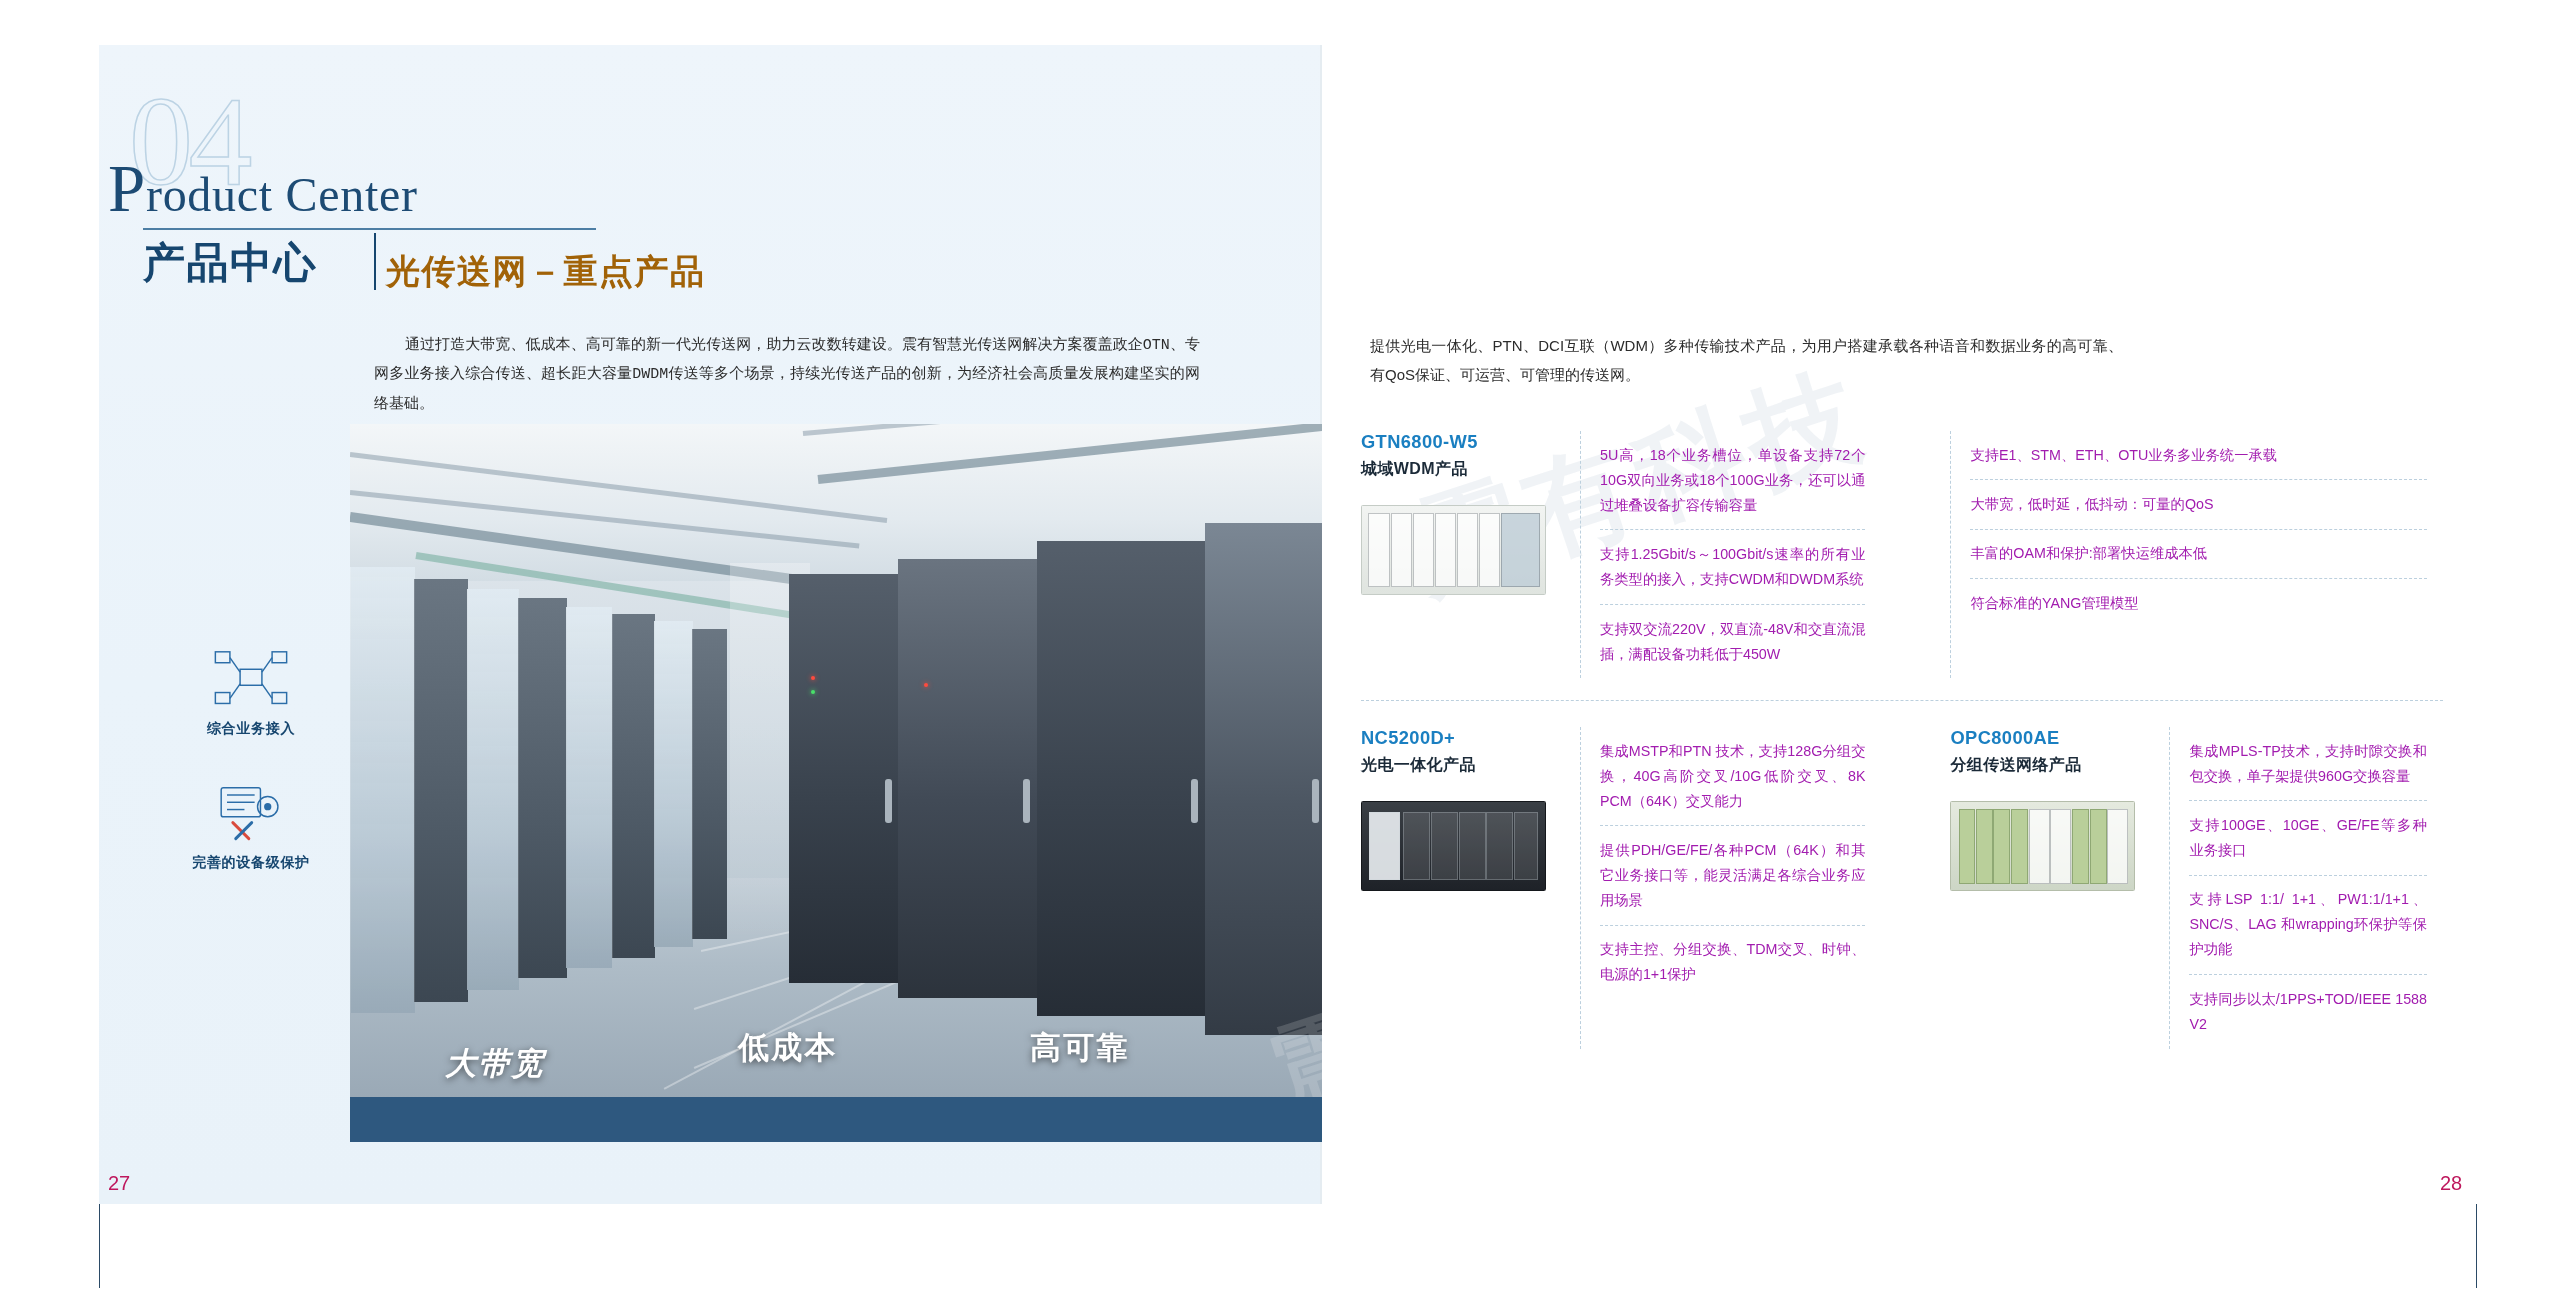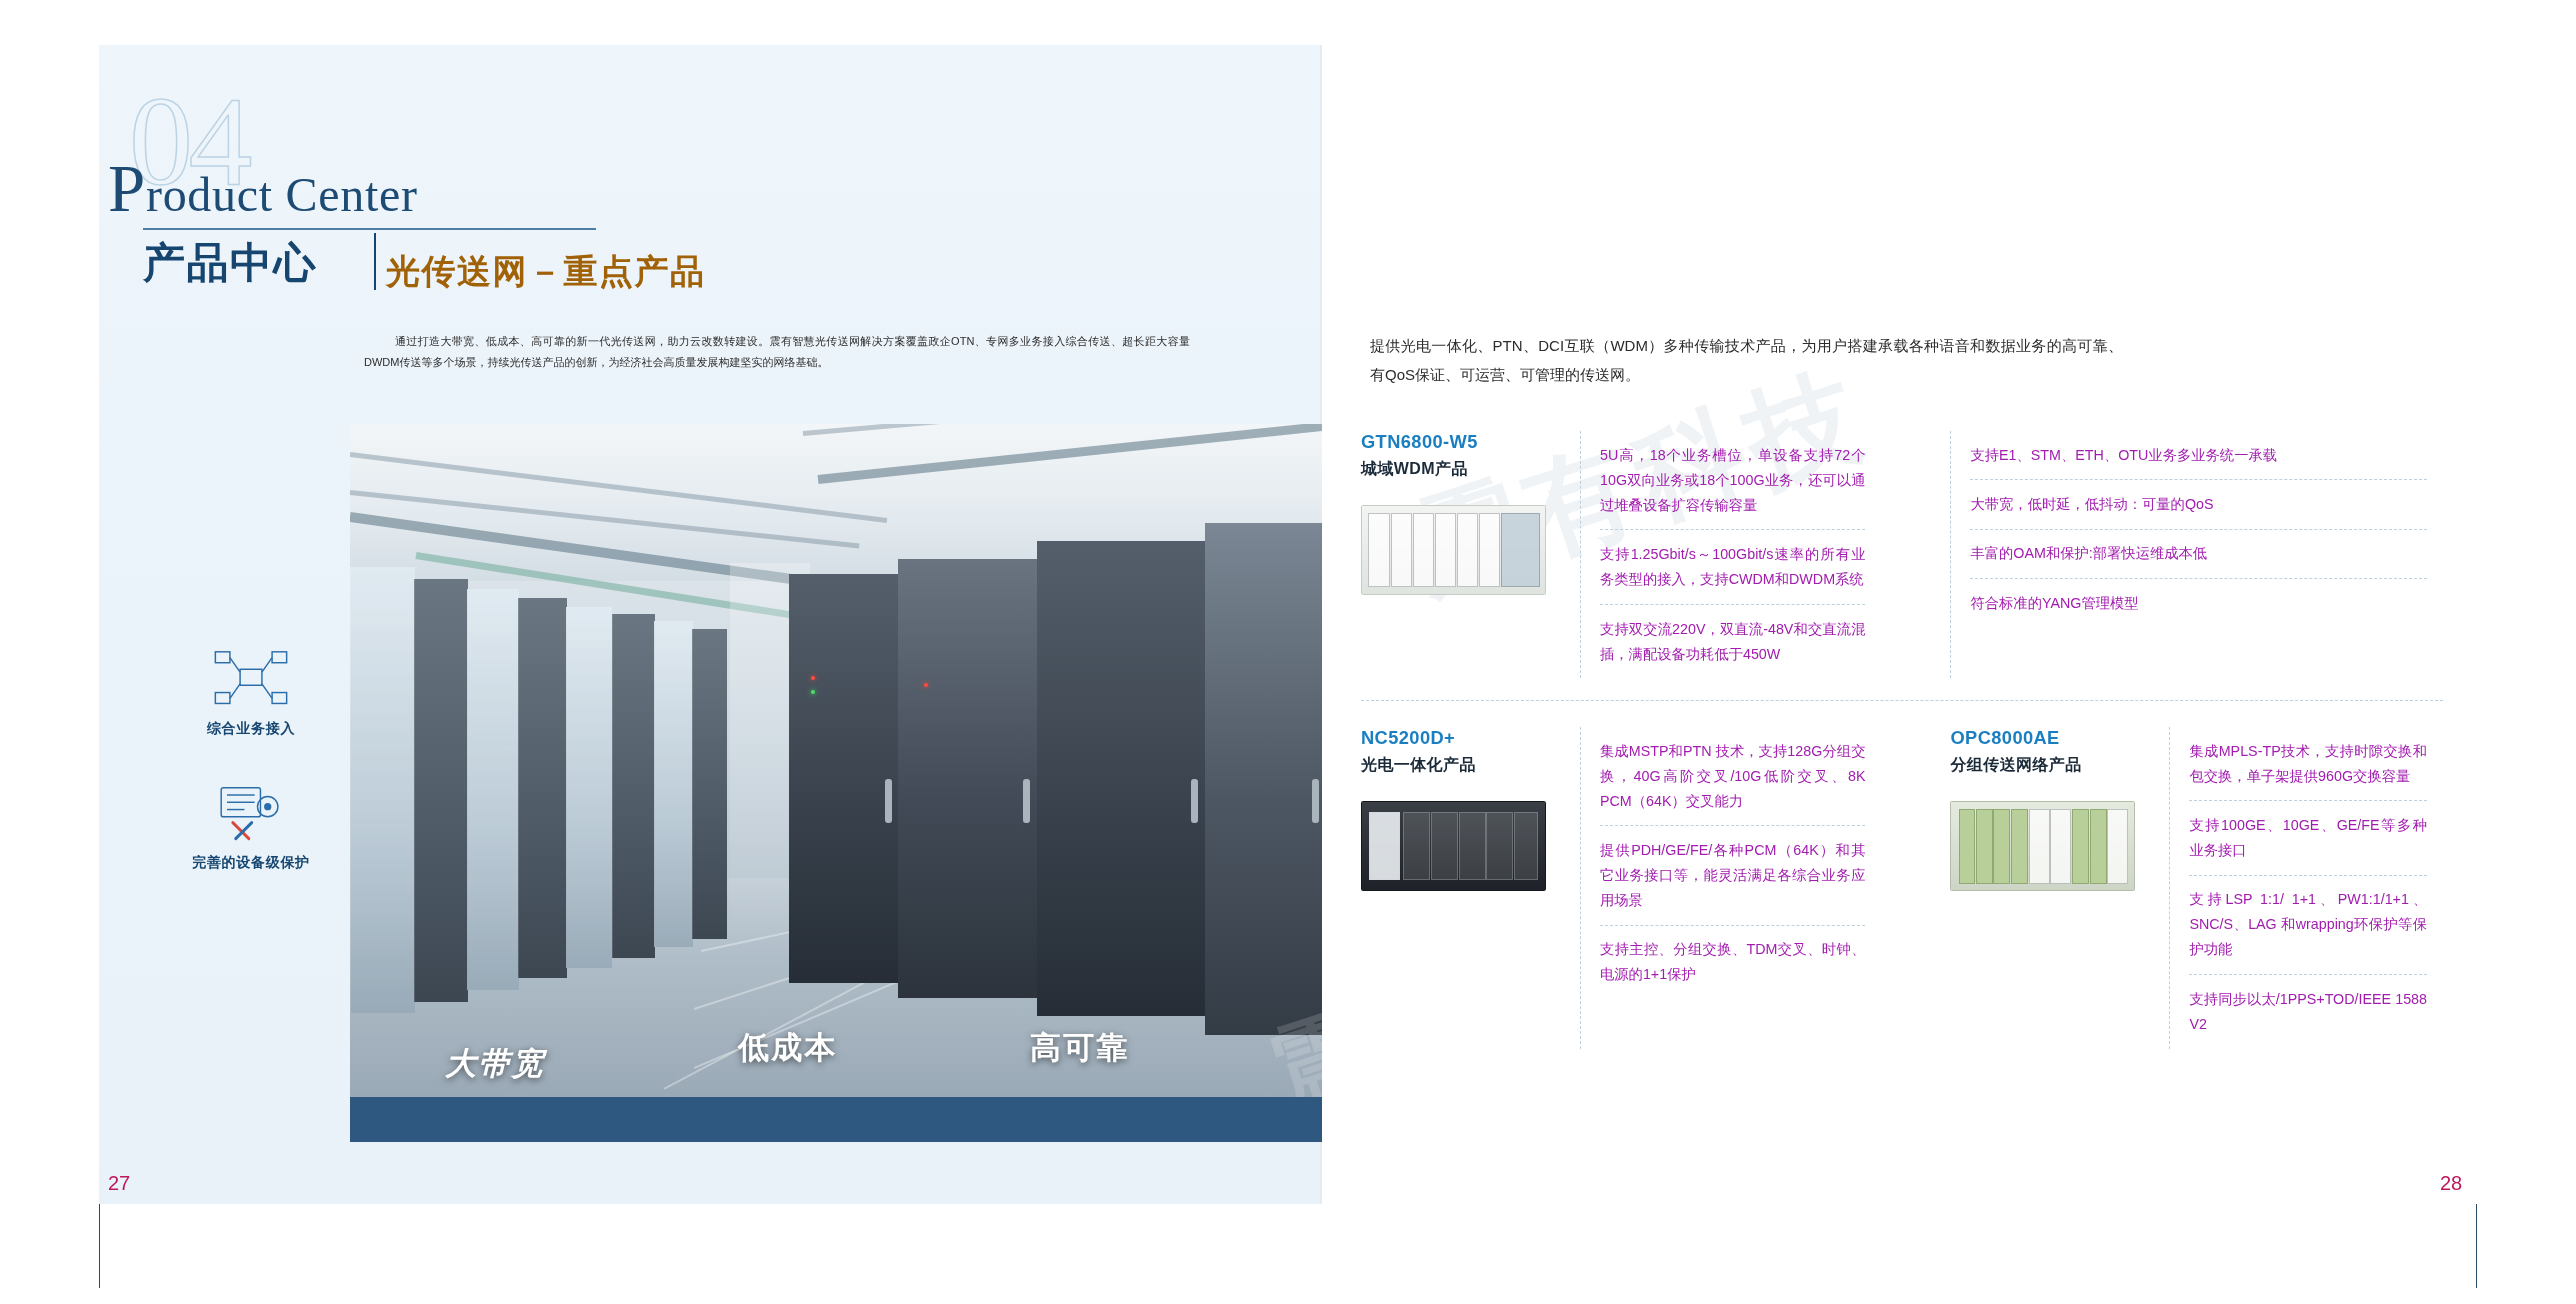--- a/index.html
+++ b/index.html
@@ -130,28 +130,29 @@
     top: 249px;
     font-size: 34px;
     font-weight: bold;
     color: #a16207;
     letter-spacing: 1.5px;
   }
 
   
   .intro-left {
     position: absolute;
-    left: 364px;
+    left: 374px;
     top: 331px;
     width: 826px;
-    font-size: 11px;
+    font-size: 15px;
     line-height: 1.95;
     color: #2c2c2c;
     text-align: justify;
     text-indent: 31px;
+    font-family: Liberation Mono, monospace;
   }
   .intro-right {
     position: absolute;
     left: 1370px;
     top: 331px;
     width: 753px;
     font-size: 15px;
     line-height: 1.95;
     color: #2c2c2c;
     text-align: justify;

